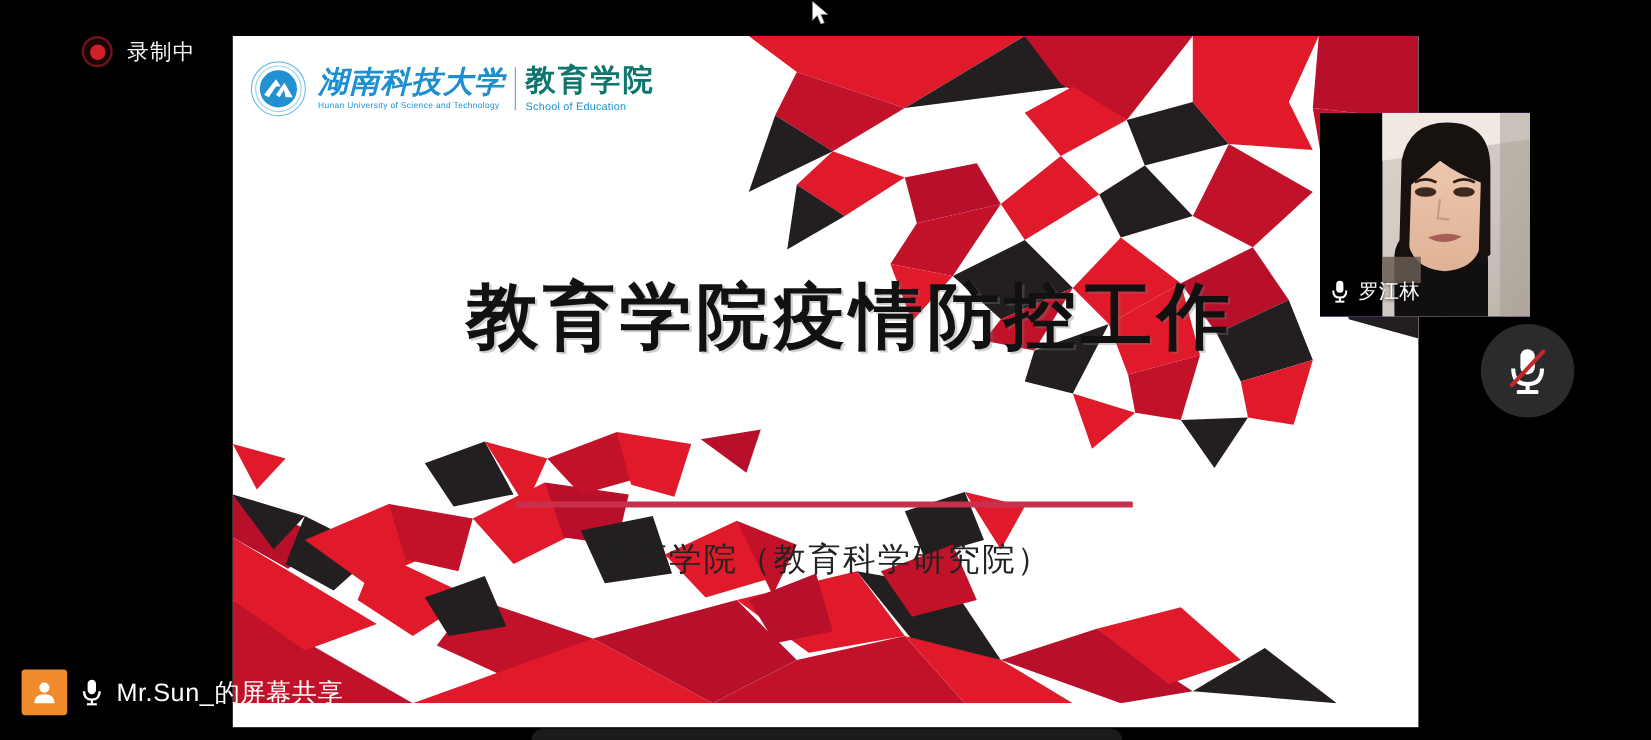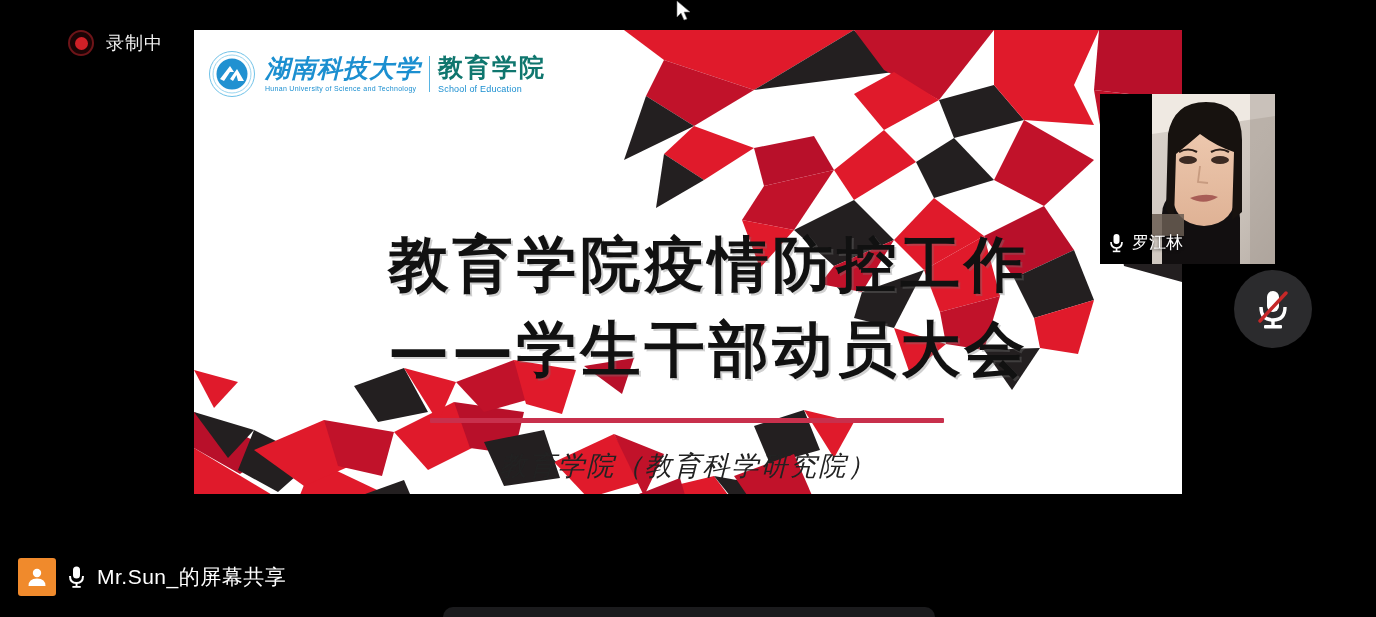--- a/index.html
+++ b/index.html
@@ -23,21 +23,21 @@
   }
   .rec-dot i { width: 13px; height: 13px; border-radius: 50%; background: #cf2027; display:block; }
   .rec-label { color: #f2f2f2; font-size: 18px; letter-spacing: 1px; }
 
   
   .cursor { position: absolute; left: 676px; top: 0px; width: 16px; height: 22px; }
 
   
   #slide {
     position: absolute; left: 194px; top: 30px;
-    width: 988px; height: 464px;
+    width: 988px; height: 576px;
     background: #ffffff; overflow: hidden;
   }
   .deco { position: absolute; inset: 0; pointer-events: none; }
 
   
   .logo-area { position: absolute; left: 14px; top: 20px; display: flex; align-items: center; gap: 9px; }
   .logo-mark { width: 48px; height: 48px; flex: 0 0 48px; }
   .logo-text { display: flex; align-items: stretch; gap: 8px; }
   .logo-cn-block { display: flex; flex-direction: column; justify-content: center; }
   .logo-cn {
@@ -62,21 +62,21 @@
     font-weight: 700; font-size: 60px; color: #111111;
     letter-spacing: 4px; line-height: 1.42; white-space: nowrap;
     text-shadow: 2px 2px 0 rgba(120,120,120,.35);
   }
   .title-rule {
     position: absolute; left: 236px; top: 388px;
     width: 514px; height: 5px; background: #c8304c; border-radius: 1px;
   }
   .subtitle {
     position: absolute; left: 0; right: 0; top: 418px; text-align: center;
-    font-size: 27px; color: #222; letter-spacing: 2px; white-space: nowrap; font-style: italic;
+    font-size: 27px; color: #222; letter-spacing: 2px; white-space: nowrap;
   }
 
   
   .video-tile {
     position: absolute; left: 1100px; top: 94px;
     width: 175px; height: 170px; background: #8b5cf6; overflow: hidden;
   }
   .vid-face { position: absolute; inset: 0; }
   .vid-name {
     position: absolute; left: 8px; bottom: 10px;
@@ -220,21 +220,20 @@
         <div class="logo-divider"></div>
         <div class="logo-cn-block">
           <div class="logo-cn2">教育学院</div>
           <div class="logo-en2">School of Education</div>
         </div>
       </div>
     </div>
 
     <div class="title-wrap">
       <div class="title-line">教育学院疫情防控工作</div>
-      <div class="title-line">——学生干部动员大会</div>
     </div>
     <div class="title-rule"></div>
     <div class="subtitle">教育学院（教育科学研究院）</div>
 
   </div>
 
   <div class="video-tile">
     <svg class="vid-face" viewBox="0 0 175 170" preserveAspectRatio="none">
       <defs>
         <linearGradient id="wallg" x1="0" y1="0" x2="1" y2="1">

